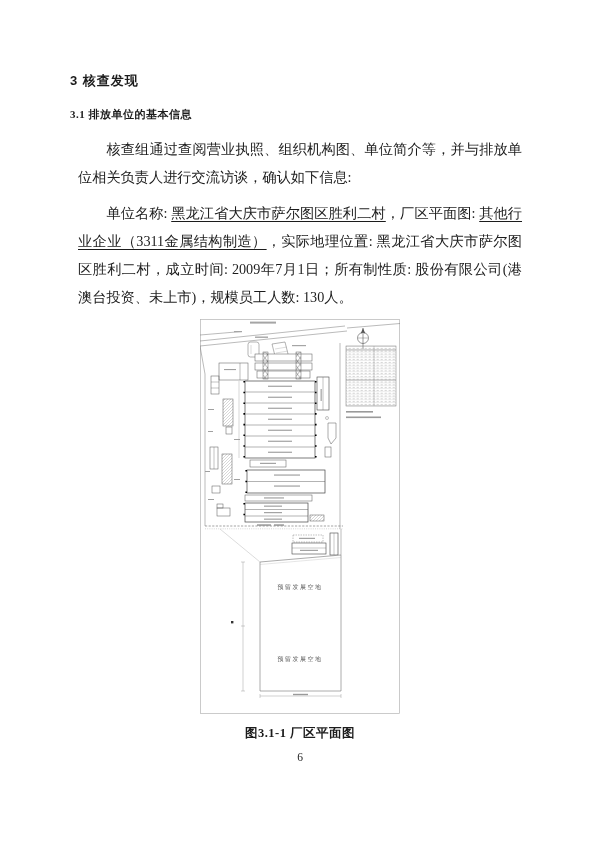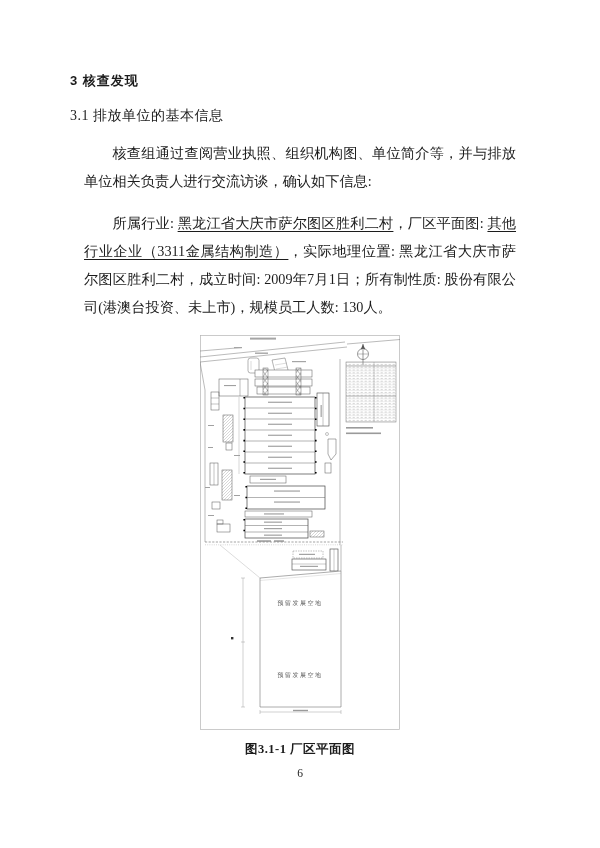--- a/index.html
+++ b/index.html
@@ -8,25 +8,25 @@
     font-family:"Liberation Serif","DejaVu Serif",serif;
     color:#1c1c1c;
     -webkit-font-smoothing:antialiased;
   }
   .page{padding:72px 70px 0 70px;}
   .h1{
     font-family:"Liberation Sans","DejaVu Sans",sans-serif;
     font-weight:bold;font-size:13px;margin:0 0 17px 0;letter-spacing:1px;
   }
   .h2{
-    font-weight:normal;font-size:14px;margin:0 0 13px 0;letter-spacing:0.5px;
+    font-weight:bold;font-size:11px;margin:0 0 13px 0;letter-spacing:0.5px;
   }
   .body-text{width:460px;}
   .body-text p{
-    margin:14px;font-size:14.2px;line-height:28px;
+    margin:8px;font-size:14.2px;line-height:28px;
     text-align:justify;text-justify:inter-character;
     text-indent:2em;
   }
   .u{text-decoration:underline;text-underline-offset:3px;}
   figure{margin:8px auto 0 auto;width:200px;}
   .plan-box{width:200px;height:395px;}
   figcaption{
     font-weight:bold;font-size:12.5px;text-align:center;margin-top:7px;
     letter-spacing:0.5px;
   }
@@ -36,21 +36,21 @@
 </head>
 <body>
 
 <div class="page">
 
   <h1 class="h1">3 核查发现</h1>
   <h2 class="h2">3.1 排放单位的基本信息</h2>
 
   <div class="body-text">
     <p>核查组通过查阅营业执照、组织机构图、单位简介等，并与排放单位相关负责人进行交流访谈，确认如下信息:</p>
-    <p><span>所属行业: </span><span class="u">黑龙江省大庆市萨尔图区胜利二村</span><span>，厂区平面图: </span><span class="u">其他行业企业（3311金属结构制造）</span><span>，实际地理位置: 黑龙江省大庆市萨尔图区胜利二村，成立时间: 2009年7月1日；所有制性质: 股份有限公司(港澳台投资、未上市)，规模员工人数: 130人。</span></p>
+    <p><span>单位名称: </span><span class="u">黑龙江省大庆市萨尔图区胜利二村</span><span>，厂区平面图: </span><span class="u">其他行业企业（3311金属结构制造）</span><span>，实际地理位置: 黑龙江省大庆市萨尔图区胜利二村，成立时间: 2009年7月1日；所有制性质: 股份有限公司(港澳台投资、未上市)，规模员工人数: 130人。</span></p>
   </div>
 
   <figure>
     <svg class="plan-box" viewBox="0 0 200 395">
       <defs>
         <pattern id="rows" width="4" height="2.8" patternUnits="userSpaceOnUse">
           <path d="M0 2.8H4" stroke="#9a9a9a" stroke-width="0.35"></path>
           <rect x="0.6" y="0.9" width="2.2" height="0.7" fill="#c4c4c4"></rect>
         </pattern>
         <pattern id="hatch" width="3" height="3" patternUnits="userSpaceOnUse">

